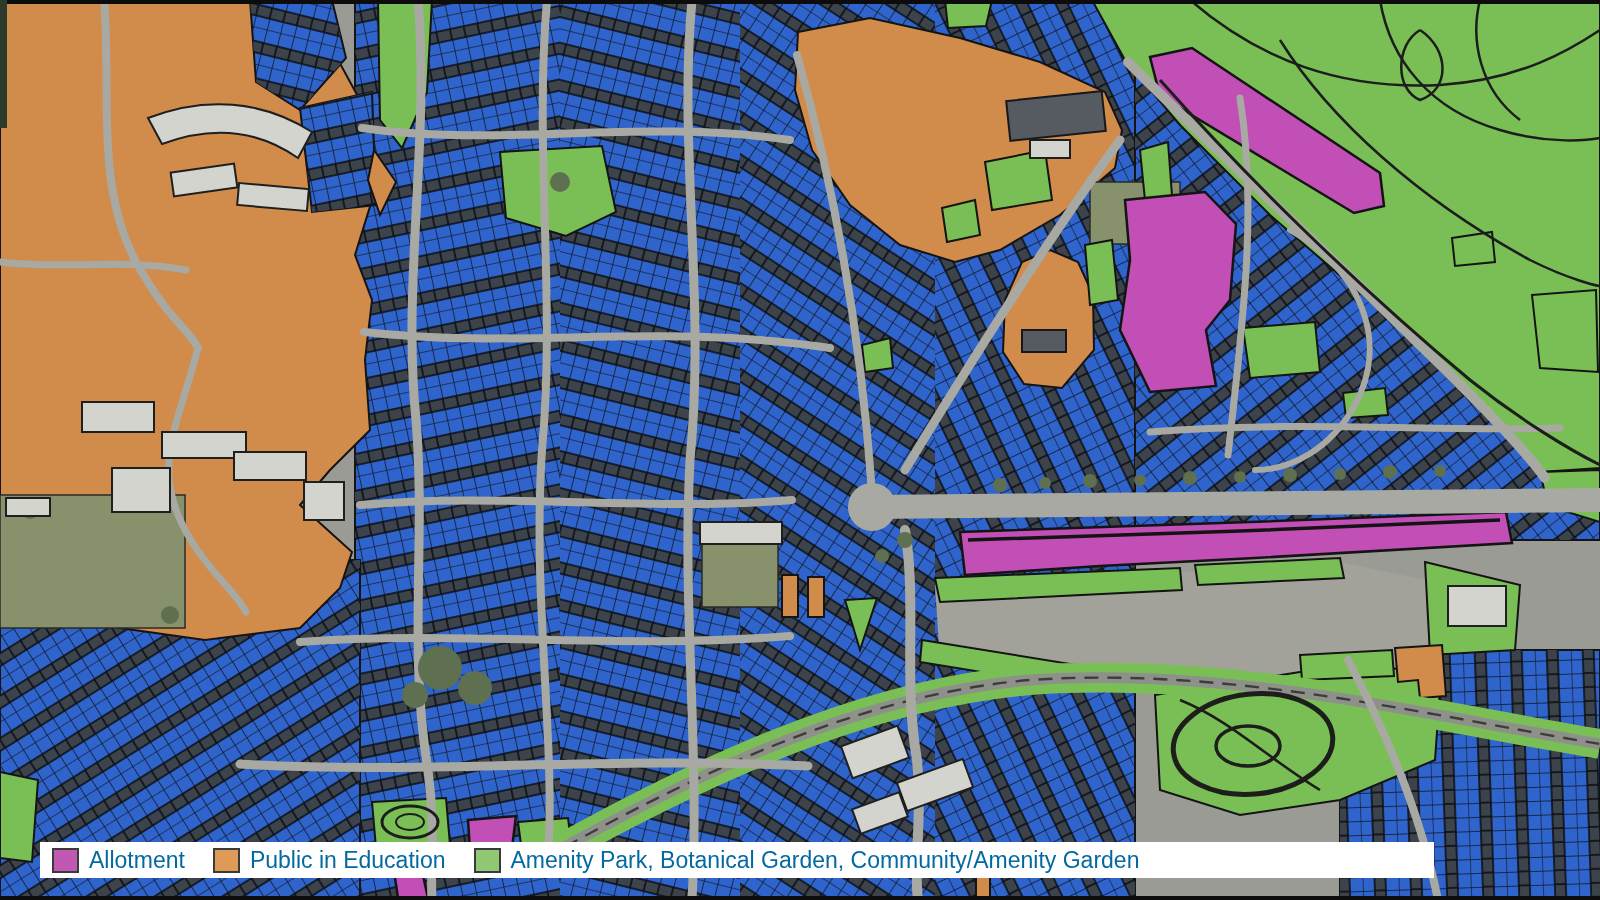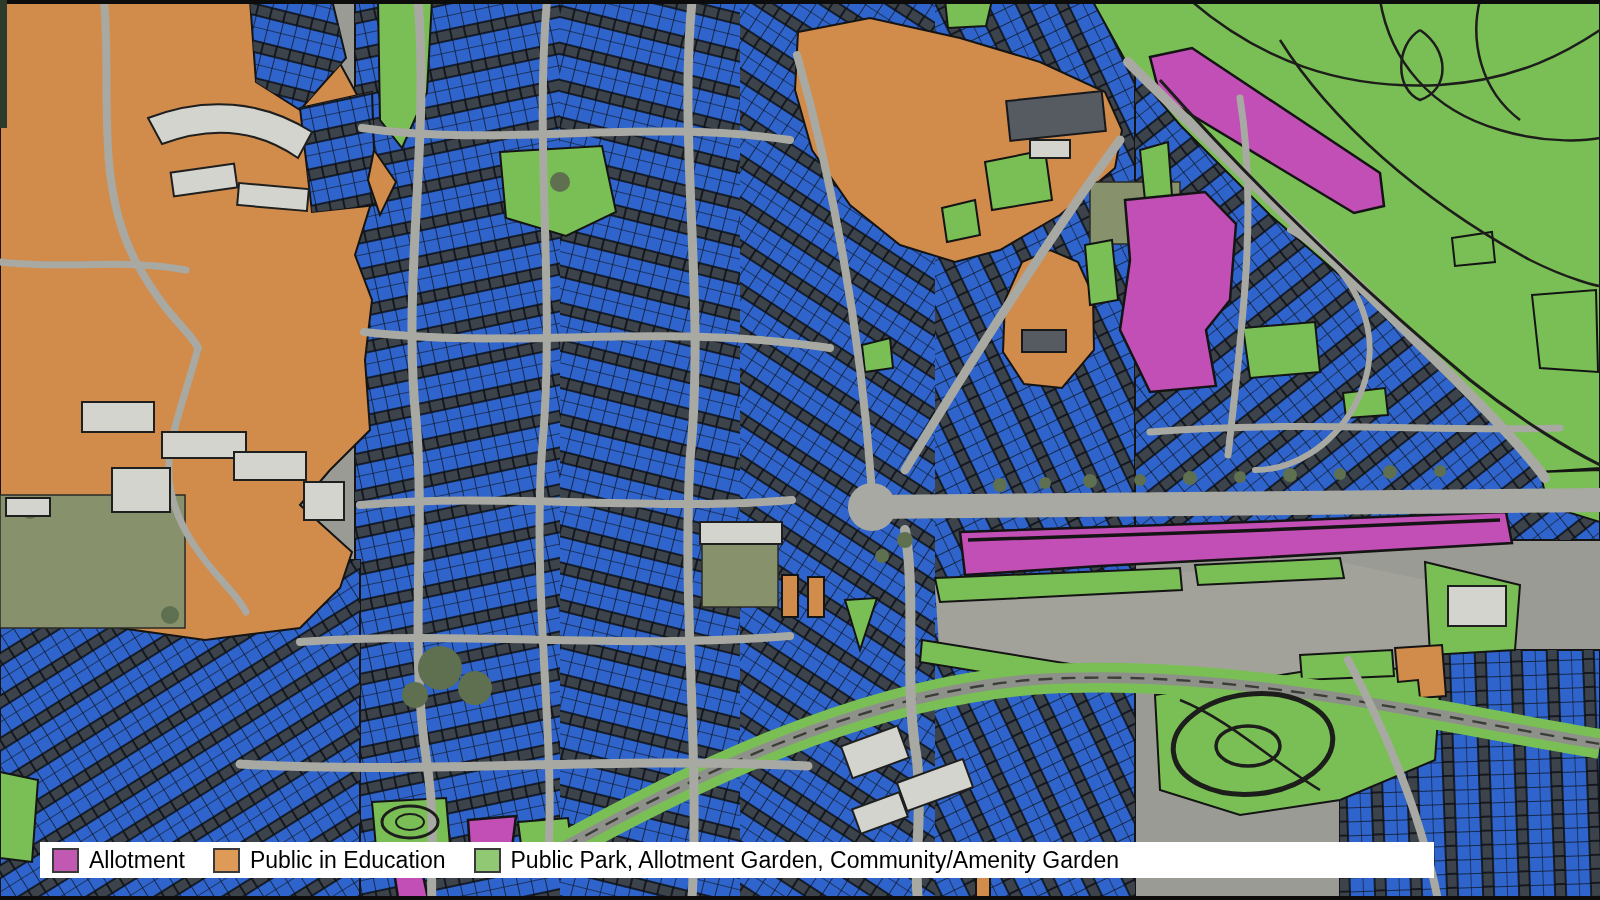--- a/index.html
+++ b/index.html
@@ -17,21 +17,21 @@
   .bldg-dark{fill:#565b62;stroke:#16181c;stroke-width:2;}
   .road{stroke:var(--mc-road);fill:none;stroke-linecap:round;}
   .contour{stroke:#1d1d1b;fill:none;stroke-width:2.5;stroke-linejoin:round;}
   .tree{fill:#5e7050;stroke:none;}
   
   .legend{position:absolute;left:40px;top:842px;width:1394px;height:36px;background:#ffffff;
           display:flex;align-items:center;gap:28px;padding-left:12px;box-sizing:border-box;
           white-space:nowrap;}
   .legend-item{display:flex;align-items:center;gap:10px;}
   .legend-swatch{width:27px;height:25px;border:2px solid #3a3a3a;box-sizing:border-box;flex:0 0 auto;}
-  .legend-label{font-size:23px;color:#000000;line-height:1;}
+  .legend-label{font-size:23px;color:#0369a1;line-height:1;}
   .sw0{background:var(--sw0);} .sw1{background:var(--sw1);}
   .sw2{background:var(--sw2);} .sw3{background:var(--sw3);}
 </style>
 </head>
 <body>
 
 <div class="stage">
 
 <svg width="1600" height="900" viewBox="0 0 1600 900">
   <defs>
@@ -277,17 +277,17 @@
   <div class="legend-item">
     <span class="legend-swatch sw0"></span>
     <span class="legend-label">Allotment</span>
   </div>
   <div class="legend-item">
     <span class="legend-swatch sw2"></span>
     <span class="legend-label">Public in Education</span>
   </div>
   <div class="legend-item">
     <span class="legend-swatch sw3"></span>
-    <span class="legend-label">Public Park, Allotment Garden, Community/Amenity Garden</span>
+    <span class="legend-label">Amenity Park, Botanical Garden, Community/Amenity Garden</span>
   </div>
 </div>
 
 </div>
 
 </body></html>

